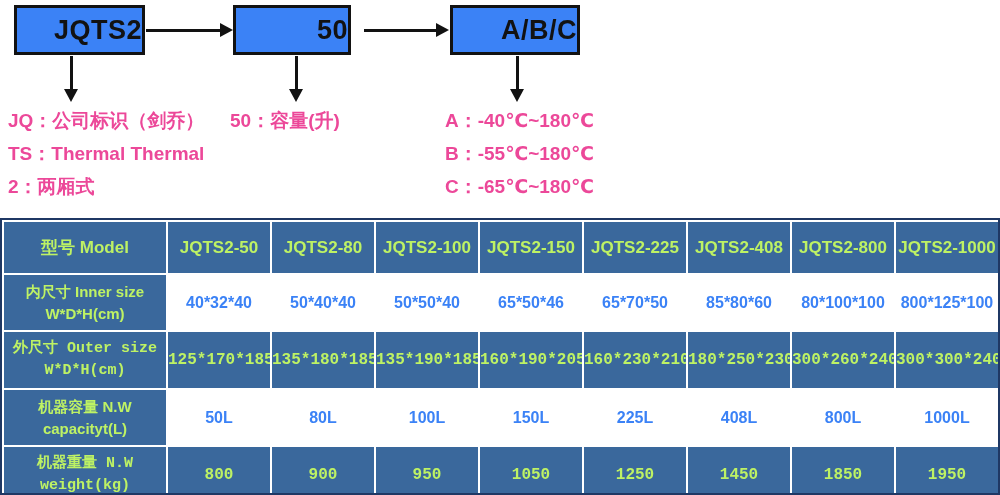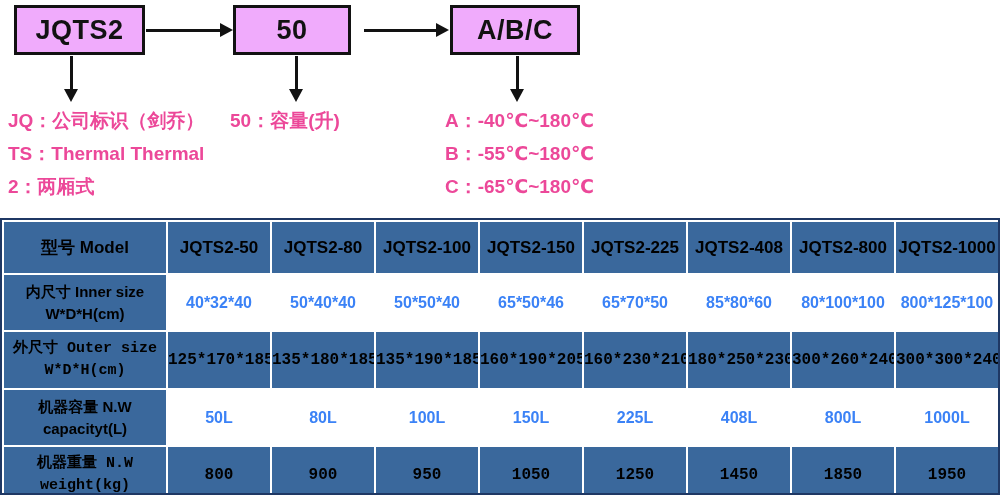--- a/index.html
+++ b/index.html
@@ -1,22 +1,22 @@
 <!DOCTYPE html>
 <html><head>
 <meta charset="utf-8">
 <style>
   html,body{margin:0;padding:0;background:#fff;}
   body{font-family:"Liberation Sans","DejaVu Sans",sans-serif;}
   .page{position:relative;width:1000px;height:495px;overflow:hidden;background:#fff;}
 
   
   .diagram{position:absolute;left:0;top:0;width:1000px;height:218px;}
-  .dbox{position:absolute;top:5px;height:50px;border:3px solid #121212;background:#f0abfc;
-        display:flex;align-items:center;justify-content:center;
+  .dbox{position:absolute;top:5px;height:50px;border:3px solid #121212;background:#3b82f6;
+        display:flex;align-items:center;justify-content:flex-end;
         font-weight:bold;font-size:27px;color:#121212;box-sizing:border-box;letter-spacing:.5px;}
   .dbox-1{left:14px;width:131px;}
   .dbox-2{left:233px;width:118px;}
   .dbox-3{left:450px;width:130px;}
 
   .harrow{position:absolute;top:29px;height:3px;background:#121212;}
   .harrow::after{content:"";position:absolute;right:-13px;top:-6px;
         border-left:13px solid #121212;border-top:7px solid transparent;border-bottom:7px solid transparent;}
   .harrow-1{left:146px;width:74px;}
   .harrow-2{left:364px;width:72px;}
@@ -33,21 +33,21 @@
   .legend-left{left:8px;top:104px;}
   .legend-mid{left:230px;top:104px;}
   .legend-right{left:445px;top:104px;}
 
   
   .table-wrap{position:absolute;left:0;top:218px;width:1000px;height:277px;
         overflow:hidden;border:2px solid #1f3864;box-sizing:border-box;background:#fff;}
   table.spec{border-collapse:collapse;width:996px;table-layout:fixed;}
   .spec th,.spec td{border:2px solid #ffffff;text-align:center;vertical-align:middle;
         padding:0;overflow:hidden;}
-  .blue-cell{background:#3a689c;color:#000000;}
+  .blue-cell{background:#3a689c;color:#bef264;}
   .hdr-row{height:53px;}
   .hdr-row th{font-weight:bold;font-size:17px;}
   .body-row-a{height:57px;}
   .body-row-b{height:58px;font-family:Liberation Mono, monospace;}
   .label-cell{font-weight:bold;font-size:15px;line-height:1.45;}
   .val-dark{background:#ffffff;color:#3b82f6;font-weight:bold;font-size:16px;}
   .val-white{font-weight:bold;font-size:16px;}
 </style>
 </head>
 <body>

